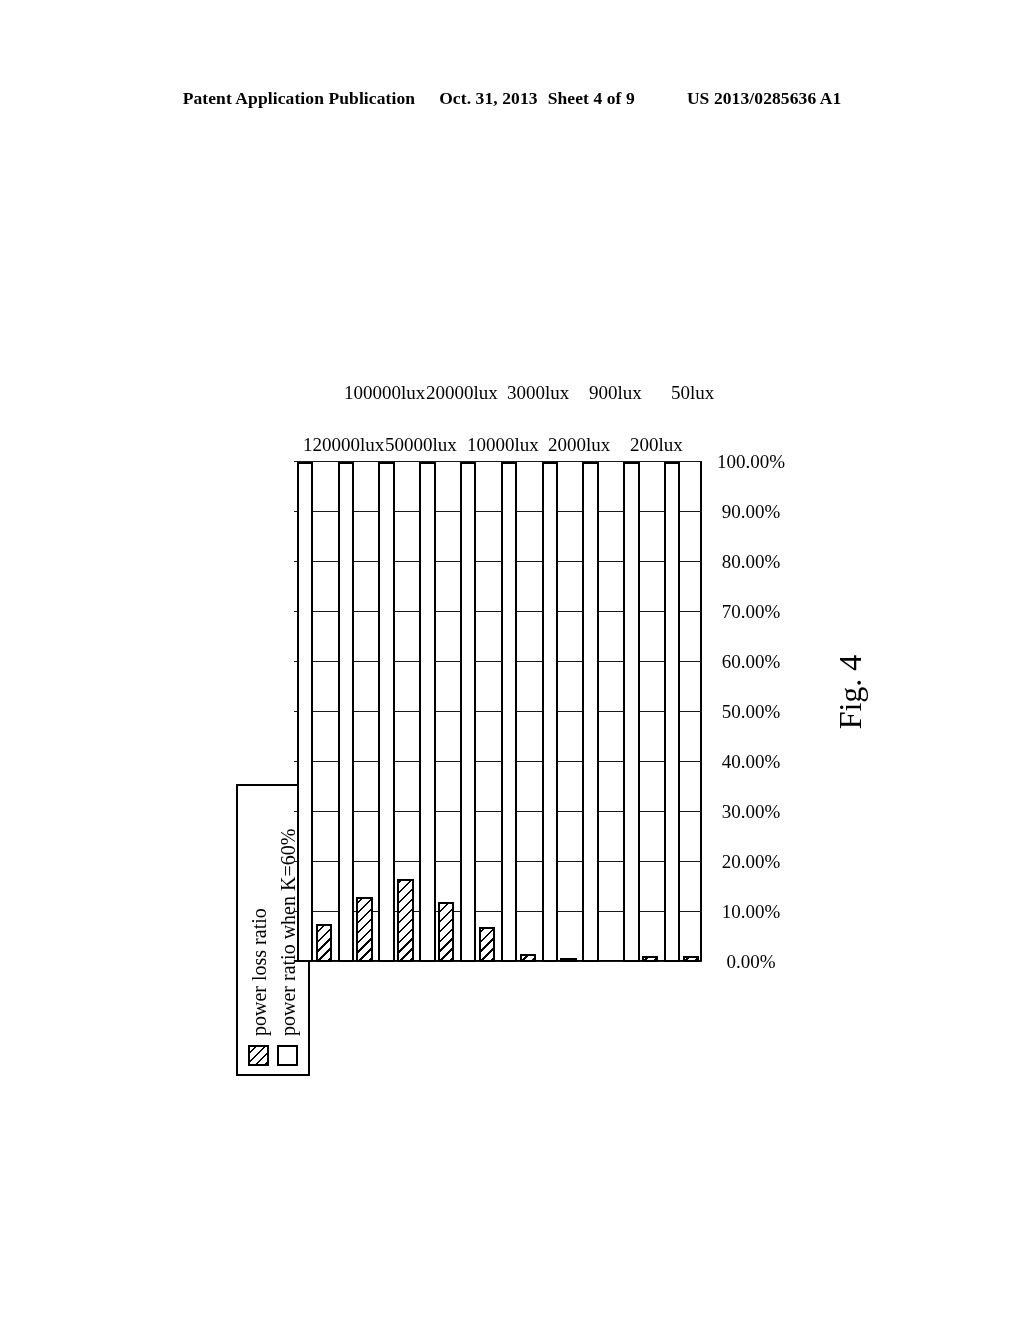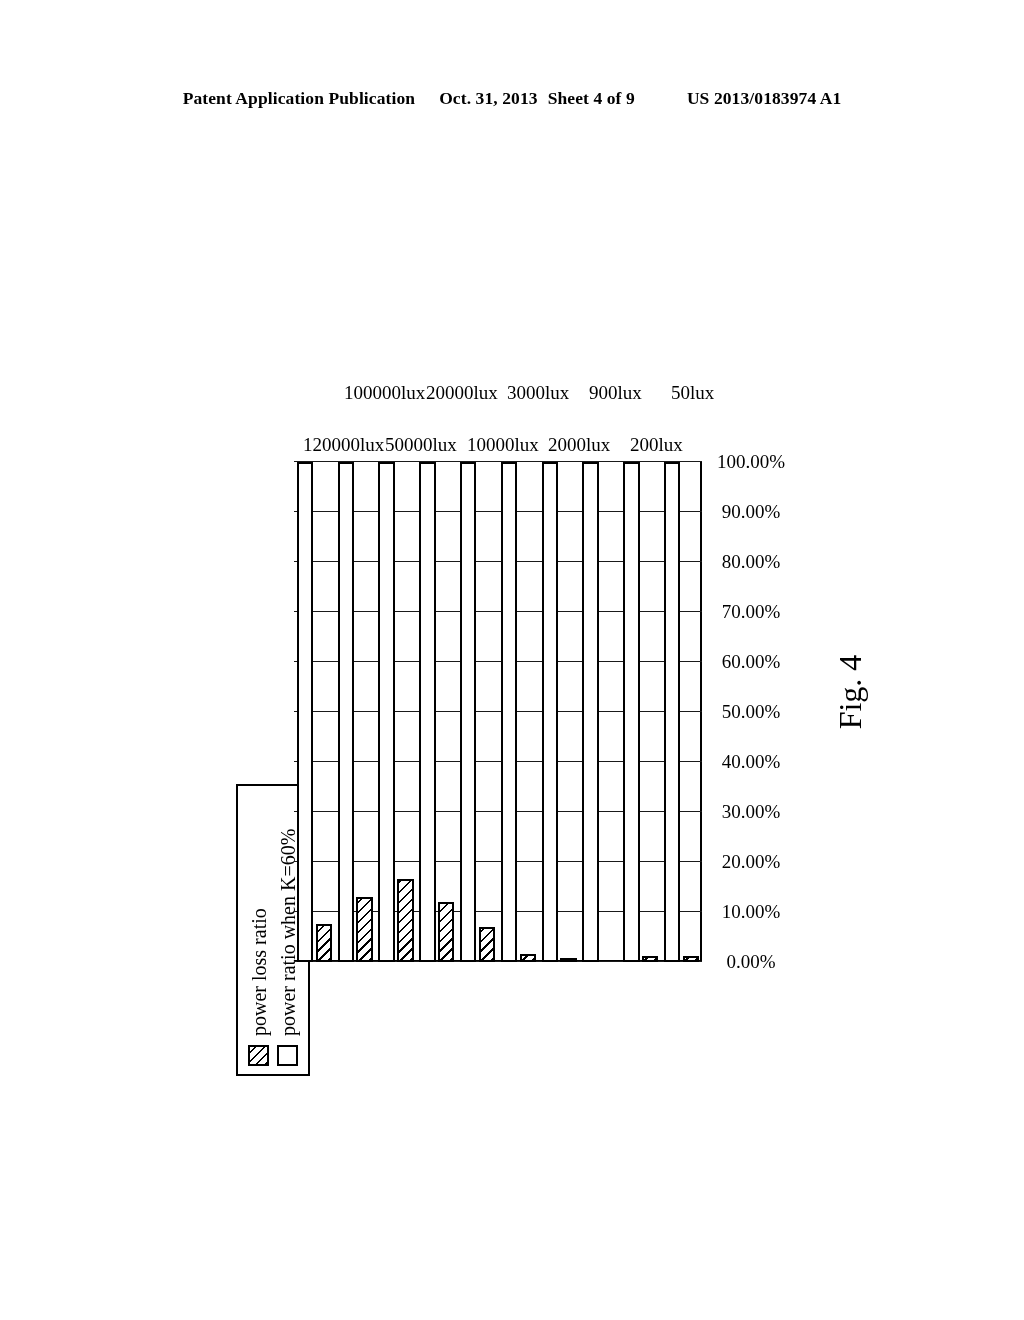--- a/index.html
+++ b/index.html
@@ -214,21 +214,21 @@
     white-space: nowrap;
   }
 </style>
 </head>
 <body>
 
 <div id="patent-header">
   <span class="h-pub">Patent Application Publication</span>
   <span class="h-date">Oct. 31, 2013</span>
   <span class="h-sheet">Sheet 4 of 9</span>
-  <span class="h-num">US 2013/0183974 A1</span>
+  <span class="h-num">US 2013/0285636 A1</span>
 </div>
 
 <div id="figure-stage">
 
   <div id="legend">
     <div class="legend-entry">
       <span class="legend-swatch hatched"></span>
       <span class="legend-label">power loss ratio</span>
     </div>
     <div class="legend-entry">

